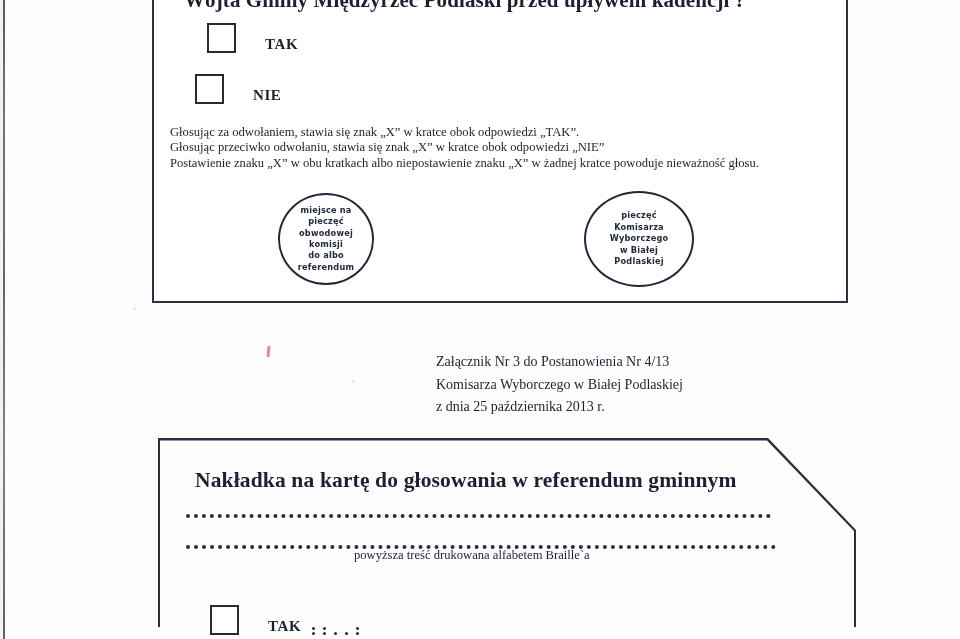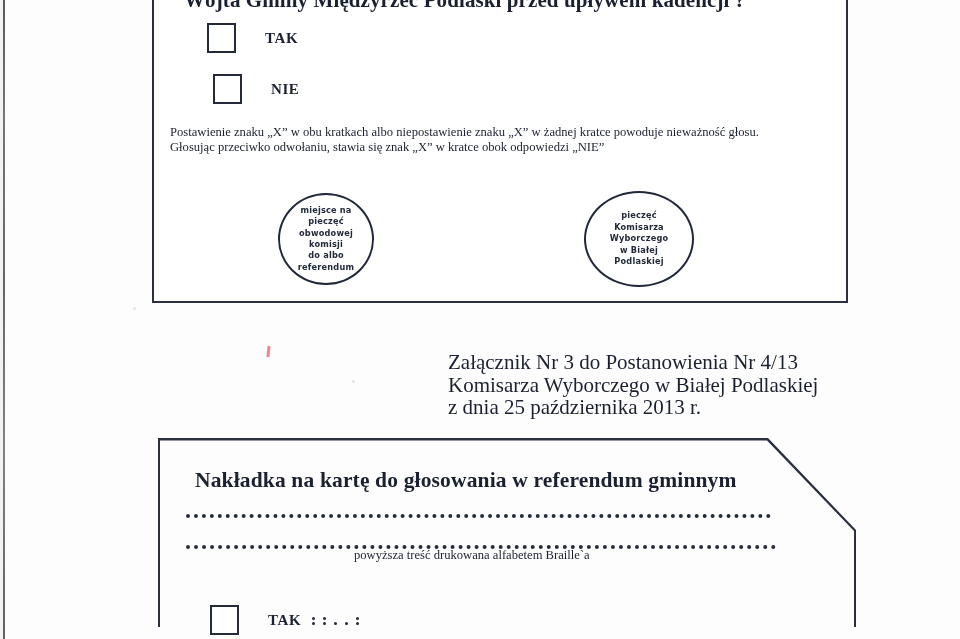--- a/index.html
+++ b/index.html
@@ -72,24 +72,24 @@
     top: -2px;
     font-size: 21px;
     font-weight: bold;
     letter-spacing: .1px;
     white-space: nowrap;
   }
 
   .option-row {
     position: absolute;
     display: flex;
-    align-items: center;
+    align-items: flex-end;
   }
   .option-row.tak { left: 53px; top: 33px; }
-  .option-row.nie { left: 59px; top: 84px; }
+  .option-row.nie { left: 41px; top: 84px; }
   .checkbox {
     width: 29px;
     height: 30px;
     border: 2px solid #242a39;
     box-sizing: border-box;
     background: #fff;
   }
   .option-label {
     margin-left: 29px;
     font-size: 15px;
@@ -134,23 +134,23 @@
   .seal-right {
     left: 430px;
     top: 201px;
     width: 106px;
     height: 92px;
   }
 
   
   .attachment {
     position: absolute;
-    left: 448px;
+    left: 436px;
     top: 351px;
-    font-size: 21px;
+    font-size: 14px;
     line-height: 22.5px;
     white-space: nowrap;
   }
 
   
   .ballot-lower-wrap {
     position: absolute;
     left: 158px;
     top: 438px;
     width: 698px;
@@ -233,22 +233,23 @@
     <div class="checkbox"></div>
     <div class="option-label">TAK</div>
   </div>
 
   <div class="option-row nie">
     <div class="checkbox"></div>
     <div class="option-label">NIE</div>
   </div>
 
   <div class="info-block">
+    <div>Głosując za odwołaniem, stawia się znak „X” w kratce obok odpowiedzi „TAK”.</div>
+    <div>Głosując przeciwko odwołaniu, stawia się znak „X” w kratce obok odpowiedzi „NIE”</div>
     <div>Postawienie znaku „X” w obu kratkach albo niepostawienie znaku „X” w żadnej kratce powoduje nieważność głosu.</div>
-    <div>Głosując przeciwko odwołaniu, stawia się znak „X” w kratce obok odpowiedzi „NIE”</div>
   </div>
 
   <div class="seal seal-left">
     <div>miejsce na</div>
     <div>pieczęć</div>
     <div>obwodowej</div>
     <div>komisji</div>
     <div>do albo</div>
     <div>referendum</div>
   </div>

